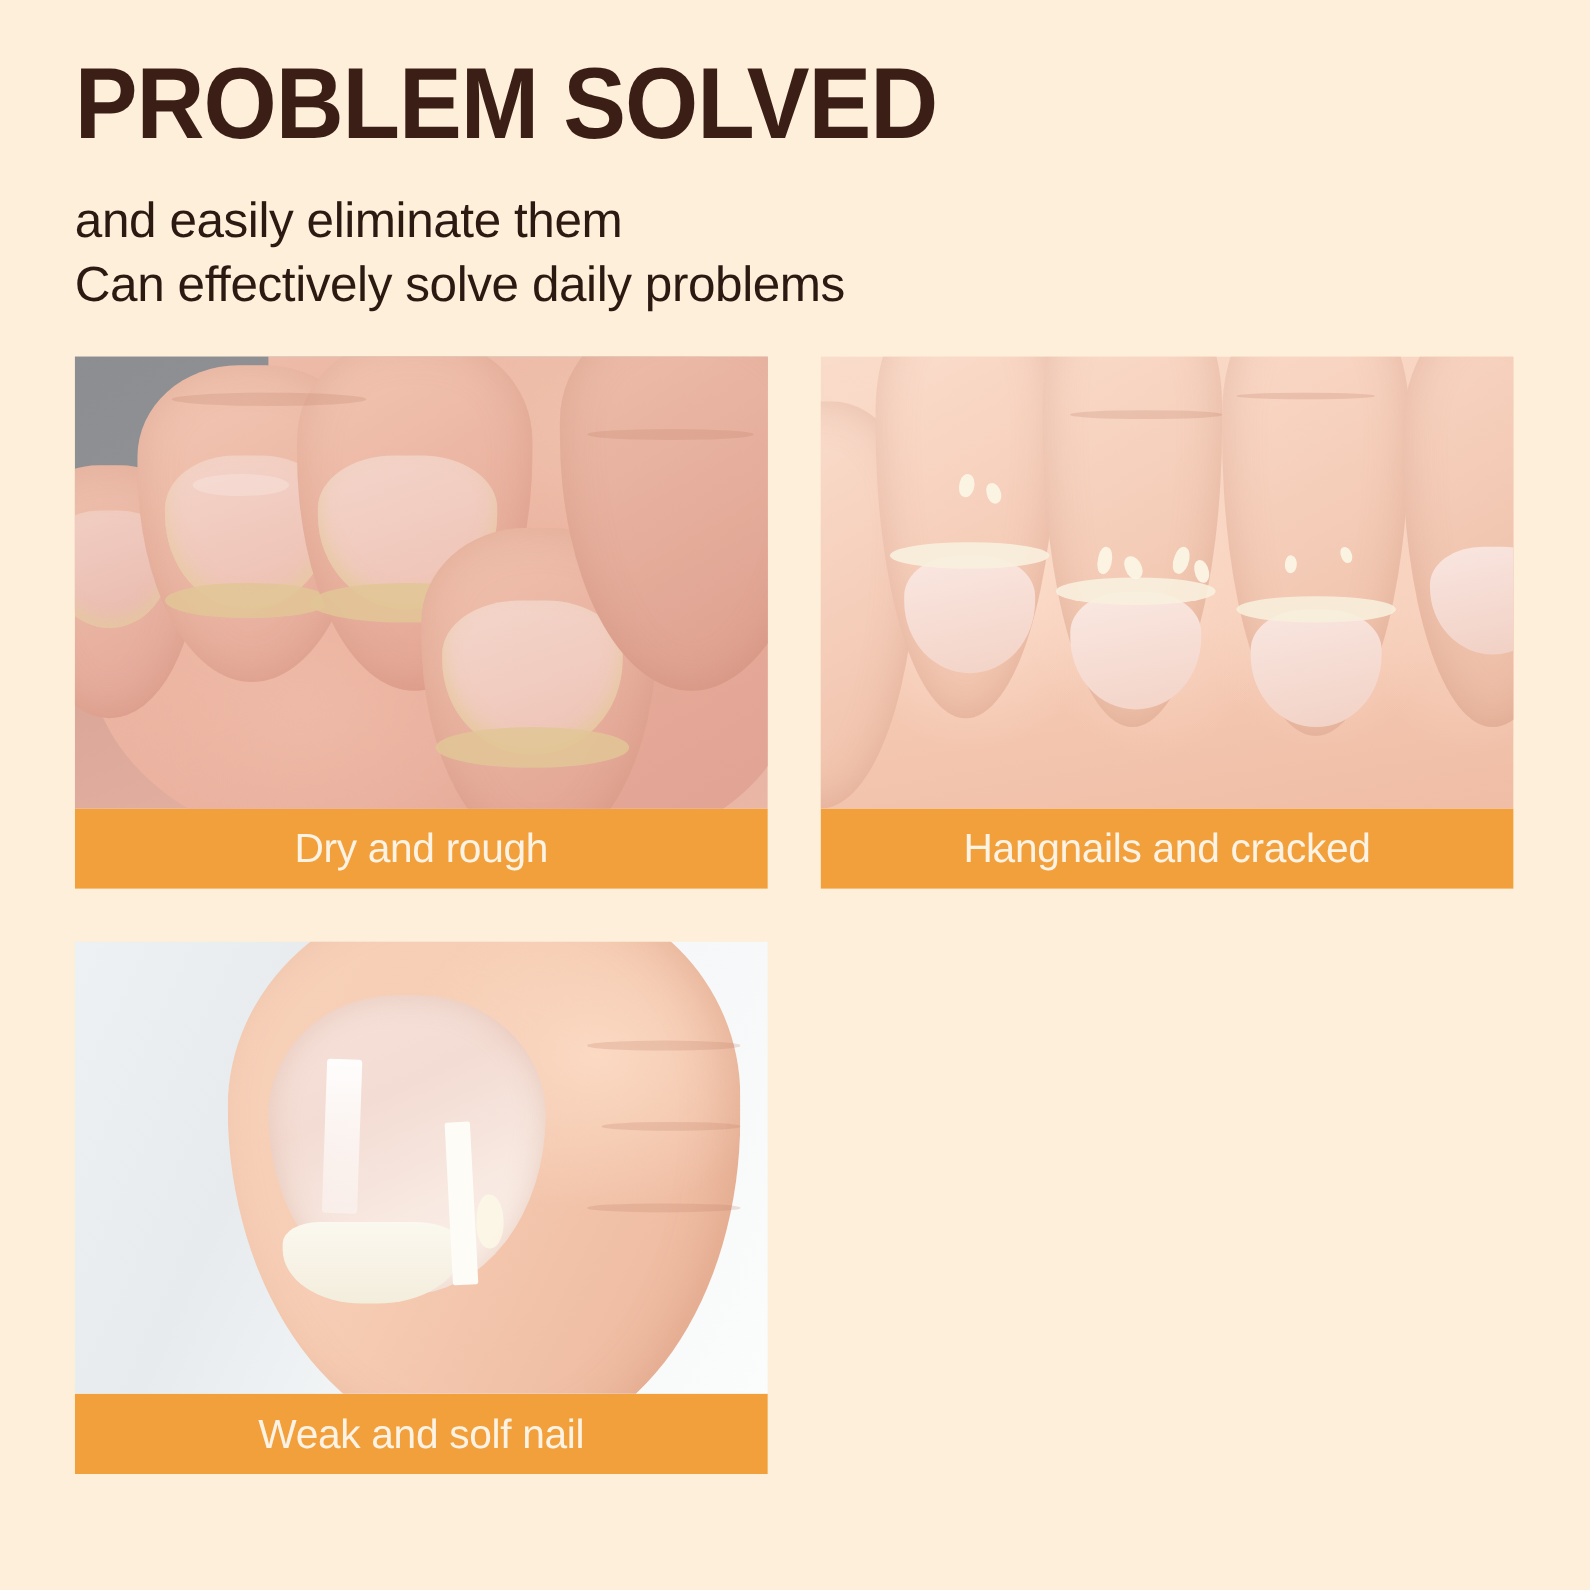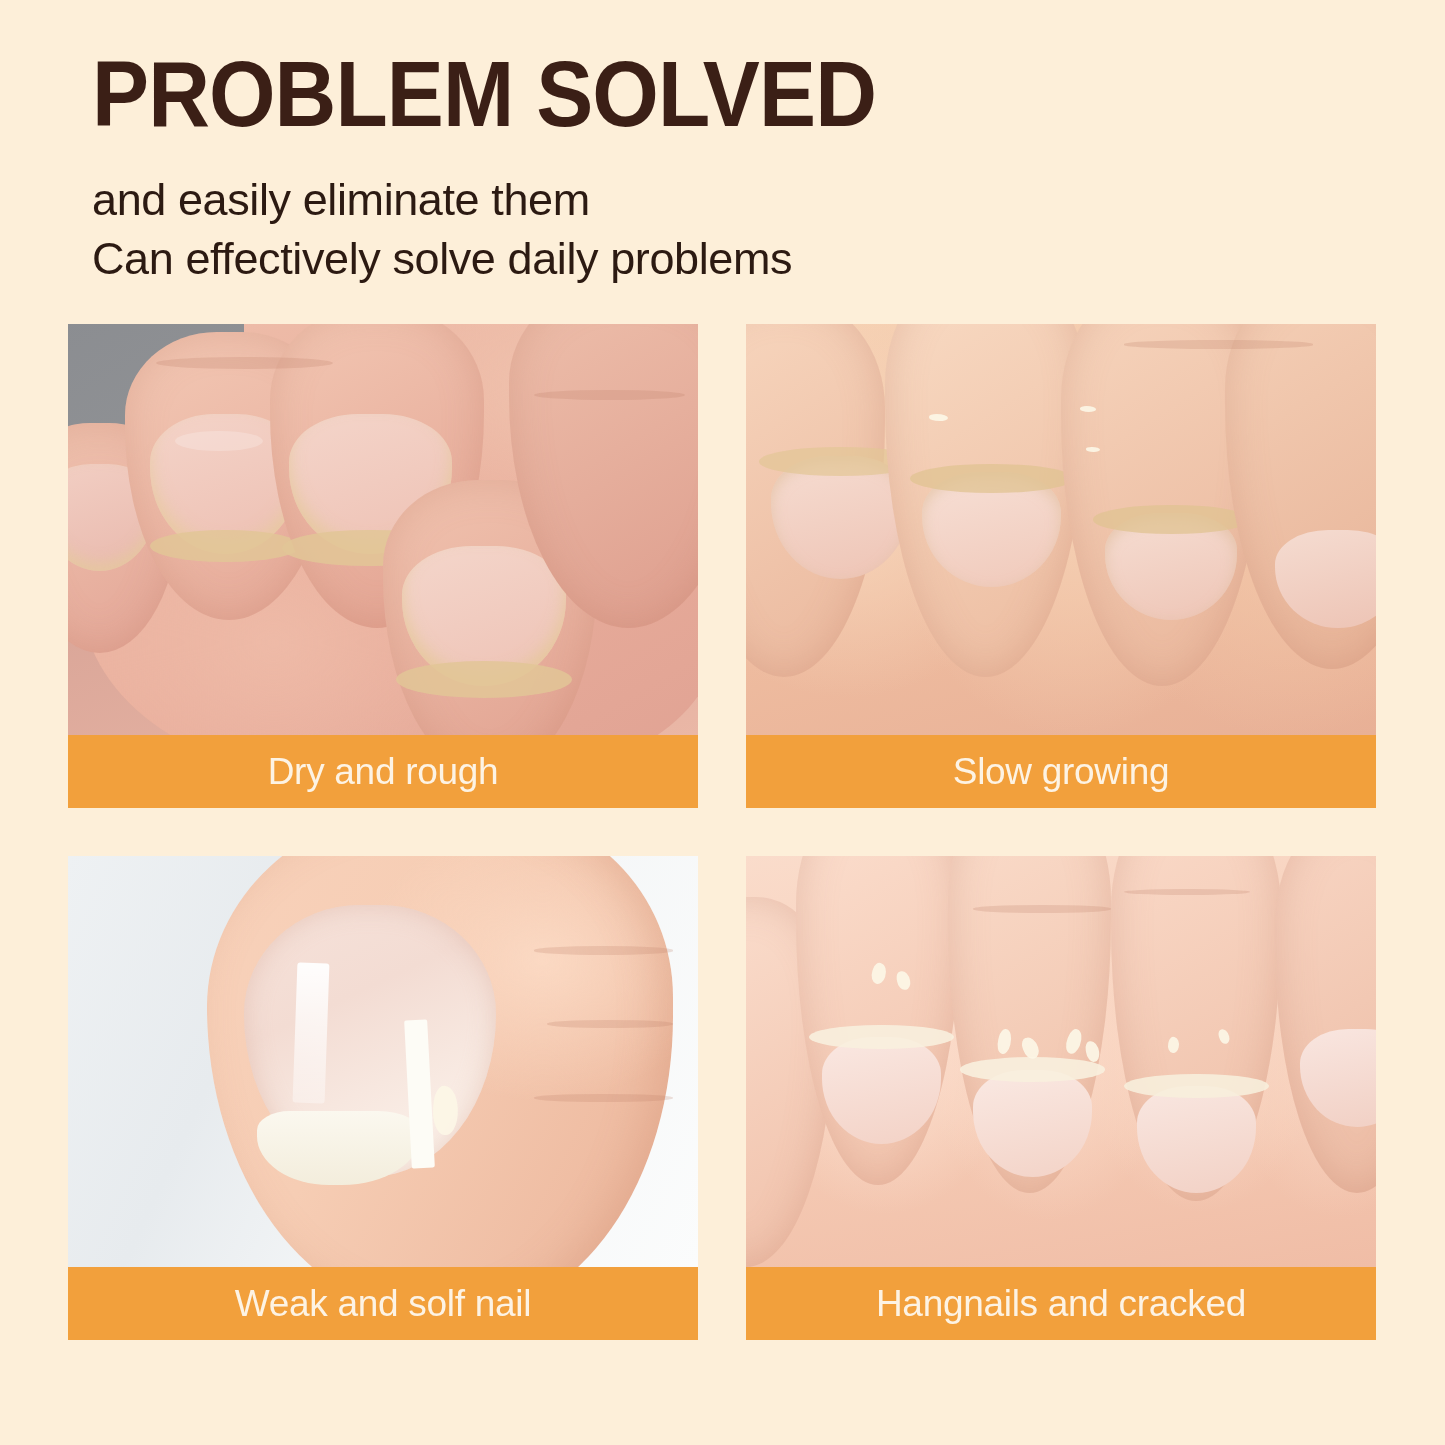--- a/index.html
+++ b/index.html
@@ -14,21 +14,20 @@
     overflow: hidden;
     position: relative;
   }
 
   
   #header {
     position: absolute;
     left: 68px;
     top: 48px;
     width: 1310px;
-    margin-left: 24px;
   }
   #page-title {
     font-family: "Liberation Sans Narrow", "Liberation Sans", sans-serif;
     font-size: 92px;
     line-height: 1.0;
     font-weight: bold;
     letter-spacing: -1px;
     color: #3b1f16;
     margin: 0;
     transform: scaleX(0.93);
@@ -243,89 +242,63 @@
 
       <div class="finger" style="left:70%;top:-10%;width:38%;height:84%;background:linear-gradient(150deg,#eec0ac,#dd9c8c);"></div>
 
       <div class="crease" style="left:14%;top:8%;width:28%;height:3%;"></div>
       <div class="crease" style="left:74%;top:16%;width:24%;height:2.4%;"></div>
       <div class="ridge" style="left:17%;top:26%;width:14%;height:5%;"></div>
     </div>
     <div class="card-caption">Dry and rough</div>
   </div>
 
+
   <div class="card">
-    <div class="card-photo" id="photo-slow-growing">
+    <div class="card-photo" id="photo-hangnails">
       <div class="warm-wash"></div>
 
-      <div class="finger" style="left:-10%;top:-6%;width:32%;height:92%;background:linear-gradient(148deg,#f8d8c0,#eab79c);"></div>
-      <div class="nail" style="left:4%;top:32%;width:22%;height:30%;background:linear-gradient(165deg,#f6ddd2,#eec4b5);box-shadow:inset 0 6px 14px rgba(222,186,150,0.6);"></div>
-      <div class="nail-edge" style="left:2%;top:30%;width:26%;height:7%;background:rgba(226,198,150,0.7);"></div>
-
-      <div class="finger" style="left:22%;top:-14%;width:32%;height:100%;background:linear-gradient(148deg,#f9dcc5,#ecbb9f);"></div>
-      <div class="nail" style="left:28%;top:36%;width:22%;height:28%;background:linear-gradient(165deg,#f7e0d6,#f0c9ba);box-shadow:inset 0 6px 14px rgba(222,186,150,0.6);"></div>
-      <div class="nail-edge" style="left:26%;top:34%;width:26%;height:7%;background:rgba(224,195,146,0.75);"></div>
-
-      <div class="finger" style="left:50%;top:-10%;width:32%;height:98%;background:linear-gradient(148deg,#f7d6be,#e9b59a);"></div>
-      <div class="nail" style="left:57%;top:46%;width:21%;height:26%;background:linear-gradient(165deg,#f6ded3,#eec5b6);box-shadow:inset 0 6px 14px rgba(220,184,148,0.6);"></div>
-      <div class="nail-edge" style="left:55%;top:44%;width:25%;height:7%;background:rgba(224,195,146,0.75);"></div>
-
-      <div class="finger" style="left:76%;top:-12%;width:34%;height:96%;background:linear-gradient(148deg,#f5d1b8,#e6b094);"></div>
-      <div class="nail" style="left:84%;top:50%;width:20%;height:24%;background:linear-gradient(165deg,#f5dcd1,#edc3b4);"></div>
-
-      <div class="flake" style="left:29%;top:22%;width:3%;height:1.6%;"></div>
-      <div class="flake" style="left:53%;top:20%;width:2.6%;height:1.4%;"></div>
-      <div class="flake" style="left:54%;top:30%;width:2.2%;height:1.2%;"></div>
-      <div class="crease" style="left:60%;top:4%;width:30%;height:2%;"></div>
+      <div class="finger" style="left:-14%;top:10%;width:28%;height:90%;background:linear-gradient(150deg,#fbdfcf,#f0c0a9);"></div>
+      <div class="finger" style="left:8%;top:-16%;width:26%;height:96%;background:linear-gradient(150deg,#fce0d0,#f1c2ab);"></div>
+      <div class="nail" style="left:12%;top:44%;width:19%;height:26%;background:linear-gradient(168deg,#fae8e2,#f3d2c6);"></div>
+      <div class="nail-edge" style="left:10%;top:41%;width:23%;height:6%;background:rgba(248,240,222,0.9);"></div>
+
+      <div class="finger" style="left:32%;top:-18%;width:26%;height:100%;background:linear-gradient(150deg,#fbdecd,#efc0a8);"></div>
+      <div class="nail" style="left:36%;top:52%;width:19%;height:26%;background:linear-gradient(168deg,#fae9e3,#f3d3c7);"></div>
+      <div class="nail-edge" style="left:34%;top:49%;width:23%;height:6%;background:rgba(248,240,222,0.9);"></div>
+
+      <div class="finger" style="left:58%;top:-16%;width:27%;height:100%;background:linear-gradient(150deg,#fbdccb,#eebea6);"></div>
+      <div class="nail" style="left:62%;top:56%;width:19%;height:26%;background:linear-gradient(168deg,#f9e7e1,#f2d1c5);"></div>
+      <div class="nail-edge" style="left:60%;top:53%;width:23%;height:6%;background:rgba(247,238,219,0.9);"></div>
+
+      <div class="finger" style="left:84%;top:-10%;width:26%;height:92%;background:linear-gradient(150deg,#f9d7c5,#ebb9a1);"></div>
+      <div class="nail" style="left:88%;top:42%;width:18%;height:24%;background:linear-gradient(168deg,#f9e6e0,#f1cfc3);"></div>
+
+      <div class="flake" style="left:20%;top:26%;width:2.2%;height:5%;transform:rotate(18deg);"></div>
+      <div class="flake" style="left:24%;top:28%;width:2%;height:4.6%;transform:rotate(-10deg);"></div>
+      <div class="flake" style="left:40%;top:42%;width:2%;height:6%;transform:rotate(14deg);"></div>
+      <div class="flake" style="left:44%;top:44%;width:2.4%;height:5.4%;transform:rotate(-18deg);"></div>
+      <div class="flake" style="left:51%;top:42%;width:2.2%;height:6%;transform:rotate(22deg);"></div>
+      <div class="flake" style="left:54%;top:45%;width:2%;height:5%;transform:rotate(-8deg);"></div>
+      <div class="flake" style="left:67%;top:44%;width:1.8%;height:4%;transform:rotate(12deg);"></div>
+      <div class="flake" style="left:75%;top:42%;width:1.6%;height:3.6%;transform:rotate(-14deg);"></div>
+      <div class="crease" style="left:36%;top:12%;width:22%;height:1.8%;"></div>
+      <div class="crease" style="left:60%;top:8%;width:20%;height:1.6%;"></div>
     </div>
-    <div class="card-caption">Slow growing</div>
+    <div class="card-caption">Hangnails and cracked</div>
   </div>
 
   <div class="card">
     <div class="card-photo" id="photo-weak-soft">
       <div class="finger-big"></div>
       <div class="nail-big"></div>
       <div class="nail-tip"></div>
       <div class="nail-split"></div>
       <div class="nail-streak"></div>
       <div class="crease" style="left:74%;top:22%;width:22%;height:2%;"></div>
       <div class="crease" style="left:76%;top:40%;width:20%;height:1.8%;"></div>
       <div class="crease" style="left:74%;top:58%;width:22%;height:1.8%;"></div>
       <div class="flake" style="left:58%;top:56%;width:4%;height:12%;transform:rotate(4deg);"></div>
     </div>
     <div class="card-caption">Weak and solf nail</div>
   </div>
 
-  <div class="card">
-    <div class="card-photo" id="photo-hangnails">
-      <div class="warm-wash"></div>
-
-      <div class="finger" style="left:-14%;top:10%;width:28%;height:90%;background:linear-gradient(150deg,#fbdfcf,#f0c0a9);"></div>
-      <div class="finger" style="left:8%;top:-16%;width:26%;height:96%;background:linear-gradient(150deg,#fce0d0,#f1c2ab);"></div>
-      <div class="nail" style="left:12%;top:44%;width:19%;height:26%;background:linear-gradient(168deg,#fae8e2,#f3d2c6);"></div>
-      <div class="nail-edge" style="left:10%;top:41%;width:23%;height:6%;background:rgba(248,240,222,0.9);"></div>
-
-      <div class="finger" style="left:32%;top:-18%;width:26%;height:100%;background:linear-gradient(150deg,#fbdecd,#efc0a8);"></div>
-      <div class="nail" style="left:36%;top:52%;width:19%;height:26%;background:linear-gradient(168deg,#fae9e3,#f3d3c7);"></div>
-      <div class="nail-edge" style="left:34%;top:49%;width:23%;height:6%;background:rgba(248,240,222,0.9);"></div>
-
-      <div class="finger" style="left:58%;top:-16%;width:27%;height:100%;background:linear-gradient(150deg,#fbdccb,#eebea6);"></div>
-      <div class="nail" style="left:62%;top:56%;width:19%;height:26%;background:linear-gradient(168deg,#f9e7e1,#f2d1c5);"></div>
-      <div class="nail-edge" style="left:60%;top:53%;width:23%;height:6%;background:rgba(247,238,219,0.9);"></div>
-
-      <div class="finger" style="left:84%;top:-10%;width:26%;height:92%;background:linear-gradient(150deg,#f9d7c5,#ebb9a1);"></div>
-      <div class="nail" style="left:88%;top:42%;width:18%;height:24%;background:linear-gradient(168deg,#f9e6e0,#f1cfc3);"></div>
-
-      <div class="flake" style="left:20%;top:26%;width:2.2%;height:5%;transform:rotate(18deg);"></div>
-      <div class="flake" style="left:24%;top:28%;width:2%;height:4.6%;transform:rotate(-10deg);"></div>
-      <div class="flake" style="left:40%;top:42%;width:2%;height:6%;transform:rotate(14deg);"></div>
-      <div class="flake" style="left:44%;top:44%;width:2.4%;height:5.4%;transform:rotate(-18deg);"></div>
-      <div class="flake" style="left:51%;top:42%;width:2.2%;height:6%;transform:rotate(22deg);"></div>
-      <div class="flake" style="left:54%;top:45%;width:2%;height:5%;transform:rotate(-8deg);"></div>
-      <div class="flake" style="left:67%;top:44%;width:1.8%;height:4%;transform:rotate(12deg);"></div>
-      <div class="flake" style="left:75%;top:42%;width:1.6%;height:3.6%;transform:rotate(-14deg);"></div>
-      <div class="crease" style="left:36%;top:12%;width:22%;height:1.8%;"></div>
-      <div class="crease" style="left:60%;top:8%;width:20%;height:1.6%;"></div>
-    </div>
-    <div class="card-caption">Hangnails and cracked</div>
-  </div>
-
 </div>
 
 </body></html>

